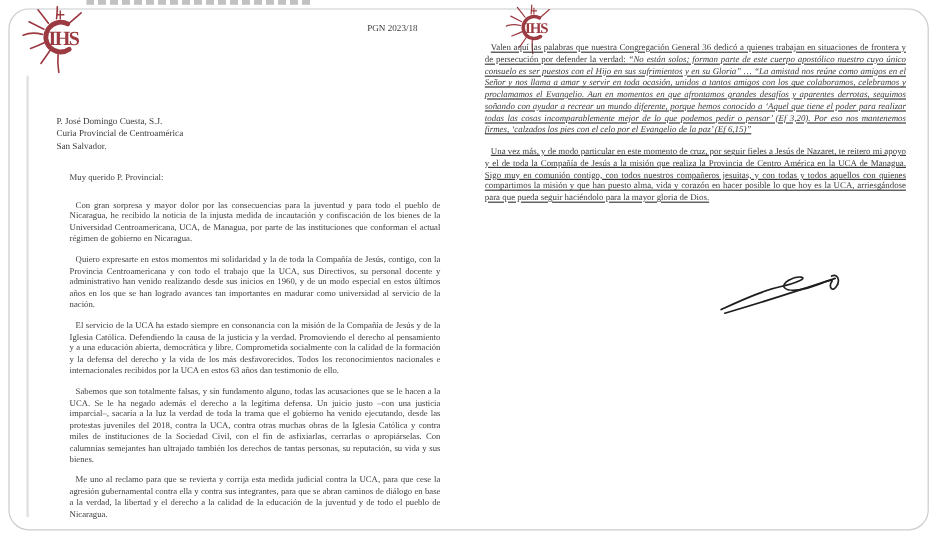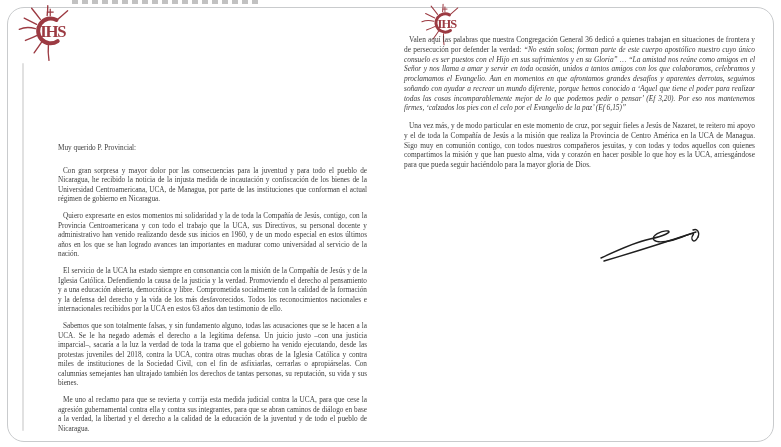--- a/index.html
+++ b/index.html
@@ -46,21 +46,21 @@
     position:absolute;left:34px;top:136px;width:309px;
     font-size:7.25px;line-height:9.6px;text-align:justify;color:#3d3d3d;margin-left:16px;
   }
   .body1 .salutation{margin:0 0 13px;text-align:left;}
   .body1 p.para{margin:0 0 7px;text-indent:5px;}
 
   .body2{
     position:absolute;left:21px;top:27px;width:351px;
     font-size:7.4px;line-height:9.75px;text-align:justify;color:#3d3d3d;
   }
-  .body2 p{margin:0 0 8px;text-indent:5px;}
+  .body2 p{margin:0 0 8px;text-indent:5px;text-decoration:underline;}
   .body2 em{font-style:italic;}
   .body2 .closing{text-align:left;}
 
   .sig{position:absolute;left:215px;top:212px;width:140px;}
   .sig svg{width:105px;height:44px;display:block;}
   .signer{margin:1px 0 0 40px;font-size:7.6px;line-height:10px;color:#3b3b3b;}
 </style>
 </head>
 <body>
 
@@ -85,22 +85,28 @@
             <path d="M26,78 Q34,67 40,58"></path>
             <path d="M50,90 Q48,77 49,66"></path>
           </g>
           <path d="M62,25 A20,20 0 1,0 64,59" fill="none" stroke="#9c3a42" stroke-width="6.5" stroke-linecap="round"></path>
           <path d="M52,7 V19 M46.5,12.5 H57.5" stroke="#9c3a42" stroke-width="2" fill="none"></path>
           <text x="36" y="53" font-family="Liberation Serif, serif" font-size="27" font-weight="bold" fill="#9c3a42" letter-spacing="-2">IHS</text>
         </svg>
       </div>
 
       <div class="refblock">
+        <div>PGN 2023/18</div>
       </div>
 
+      <div class="recipient">
+        <div>P. José Domingo Cuesta, S.J.</div>
+        <div>Curia Provincial de Centroamérica</div>
+        <div>San Salvador.</div>
+      </div>
 
       <div class="body1">
         <p class="salutation">Muy querido P. Provincial:</p>
         <p class="para">Con gran sorpresa y mayor dolor por las consecuencias para la juventud y para todo el pueblo de Nicaragua, he recibido la noticia de la injusta medida de incautación y confiscación de los bienes de la Universidad Centroamericana, UCA, de Managua, por parte de las instituciones que conforman el actual régimen de gobierno en Nicaragua.</p>
         <p class="para">Quiero expresarte en estos momentos mi solidaridad y la de toda la Compañía de Jesús, contigo, con la Provincia Centroamericana y con todo el trabajo que la UCA, sus Directivos, su personal docente y administrativo han venido realizando desde sus inicios en 1960, y de un modo especial en estos últimos años en los que se han logrado avances tan importantes en madurar como universidad al servicio de la nación.</p>
         <p class="para">El servicio de la UCA ha estado siempre en consonancia con la misión de la Compañía de Jesús y de la Iglesia Católica. Defendiendo la causa de la justicia y la verdad. Promoviendo el derecho al pensamiento y a una educación abierta, democrática y libre. Comprometida socialmente con la calidad de la formación y la defensa del derecho y la vida de los más desfavorecidos. Todos los reconocimientos nacionales e internacionales recibidos por la UCA en estos 63 años dan testimonio de ello.</p>
         <p class="para">Sabemos que son totalmente falsas, y sin fundamento alguno, todas las acusaciones que se le hacen a la UCA. Se le ha negado además el derecho a la legítima defensa. Un juicio justo –con una justicia imparcial–, sacaría a la luz la verdad de toda la trama que el gobierno ha venido ejecutando, desde las protestas juveniles del 2018, contra la UCA, contra otras muchas obras de la Iglesia Católica y contra miles de instituciones de la Sociedad Civil, con el fin de asfixiarlas, cerrarlas o apropiárselas. Con calumnias semejantes han ultrajado también los derechos de tantas personas, su reputación, su vida y sus bienes.</p>
         <p class="para">Me uno al reclamo para que se revierta y corrija esta medida judicial contra la UCA, para que cese la agresión gubernamental contra ella y contra sus integrantes, para que se abran caminos de diálogo en base a la verdad, la libertad y el derecho a la calidad de la educación de la juventud y de todo el pueblo de Nicaragua.</p>
       </div>
     </section>

